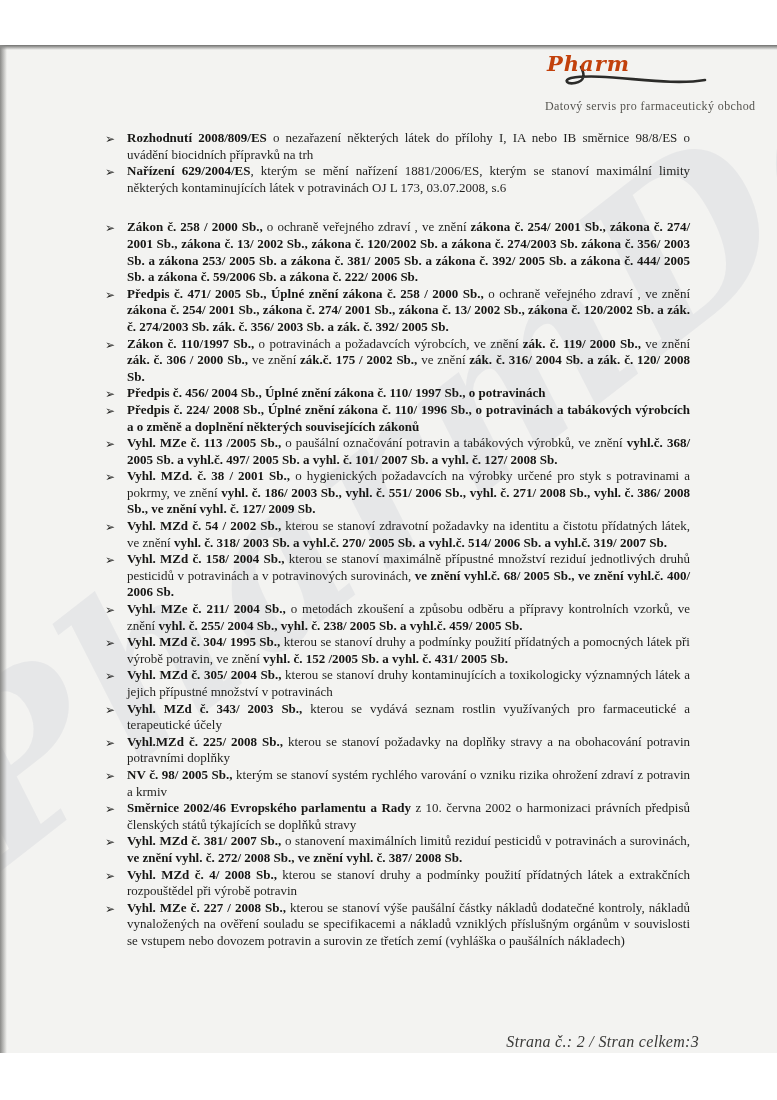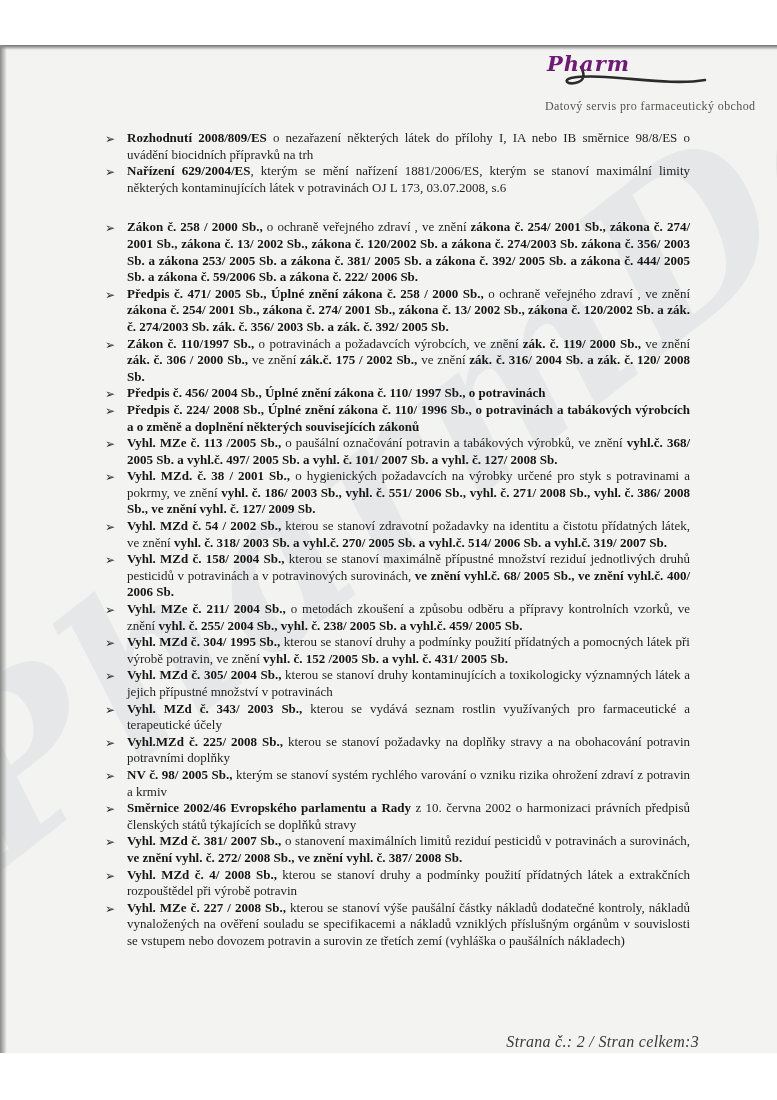--- a/index.html
+++ b/index.html
@@ -25,21 +25,21 @@
   .watermark{
     position:absolute;left:-160px;top:300px;width:1100px;
     transform:rotate(-38deg);
     font-family:"DejaVu Serif",serif;font-style:italic;font-weight:bold;
     font-size:215px;color:#dfe0e3;opacity:.6;white-space:nowrap;
     pointer-events:none;user-select:none;letter-spacing:6px;
   }
   
   .logo{position:absolute;top:8px;right:62px;width:170px;height:58px;}
   .logo .script{position:relative;width:170px;height:44px;
-    font-family:"DejaVu Serif",serif;font-style:italic;font-weight:bold;color:#701a75;}
+    font-family:"DejaVu Serif",serif;font-style:italic;font-weight:bold;color:#c2410c;}
   .logo .pharm{position:absolute;left:2px;top:-2px;font-size:21px;letter-spacing:1px;}
   .logo .data{position:absolute;left:52px;top:13px;font-size:19px;letter-spacing:1px;}
   .logo svg{position:absolute;left:0;top:0;}
   .logo .tagline{
     position:absolute;left:0;top:46px;width:170px;text-align:center;
     font-family:Liberation Serif, serif;font-size:12px;color:#55544f;
     letter-spacing:.4px;white-space:nowrap;
   }
   
   .list{

